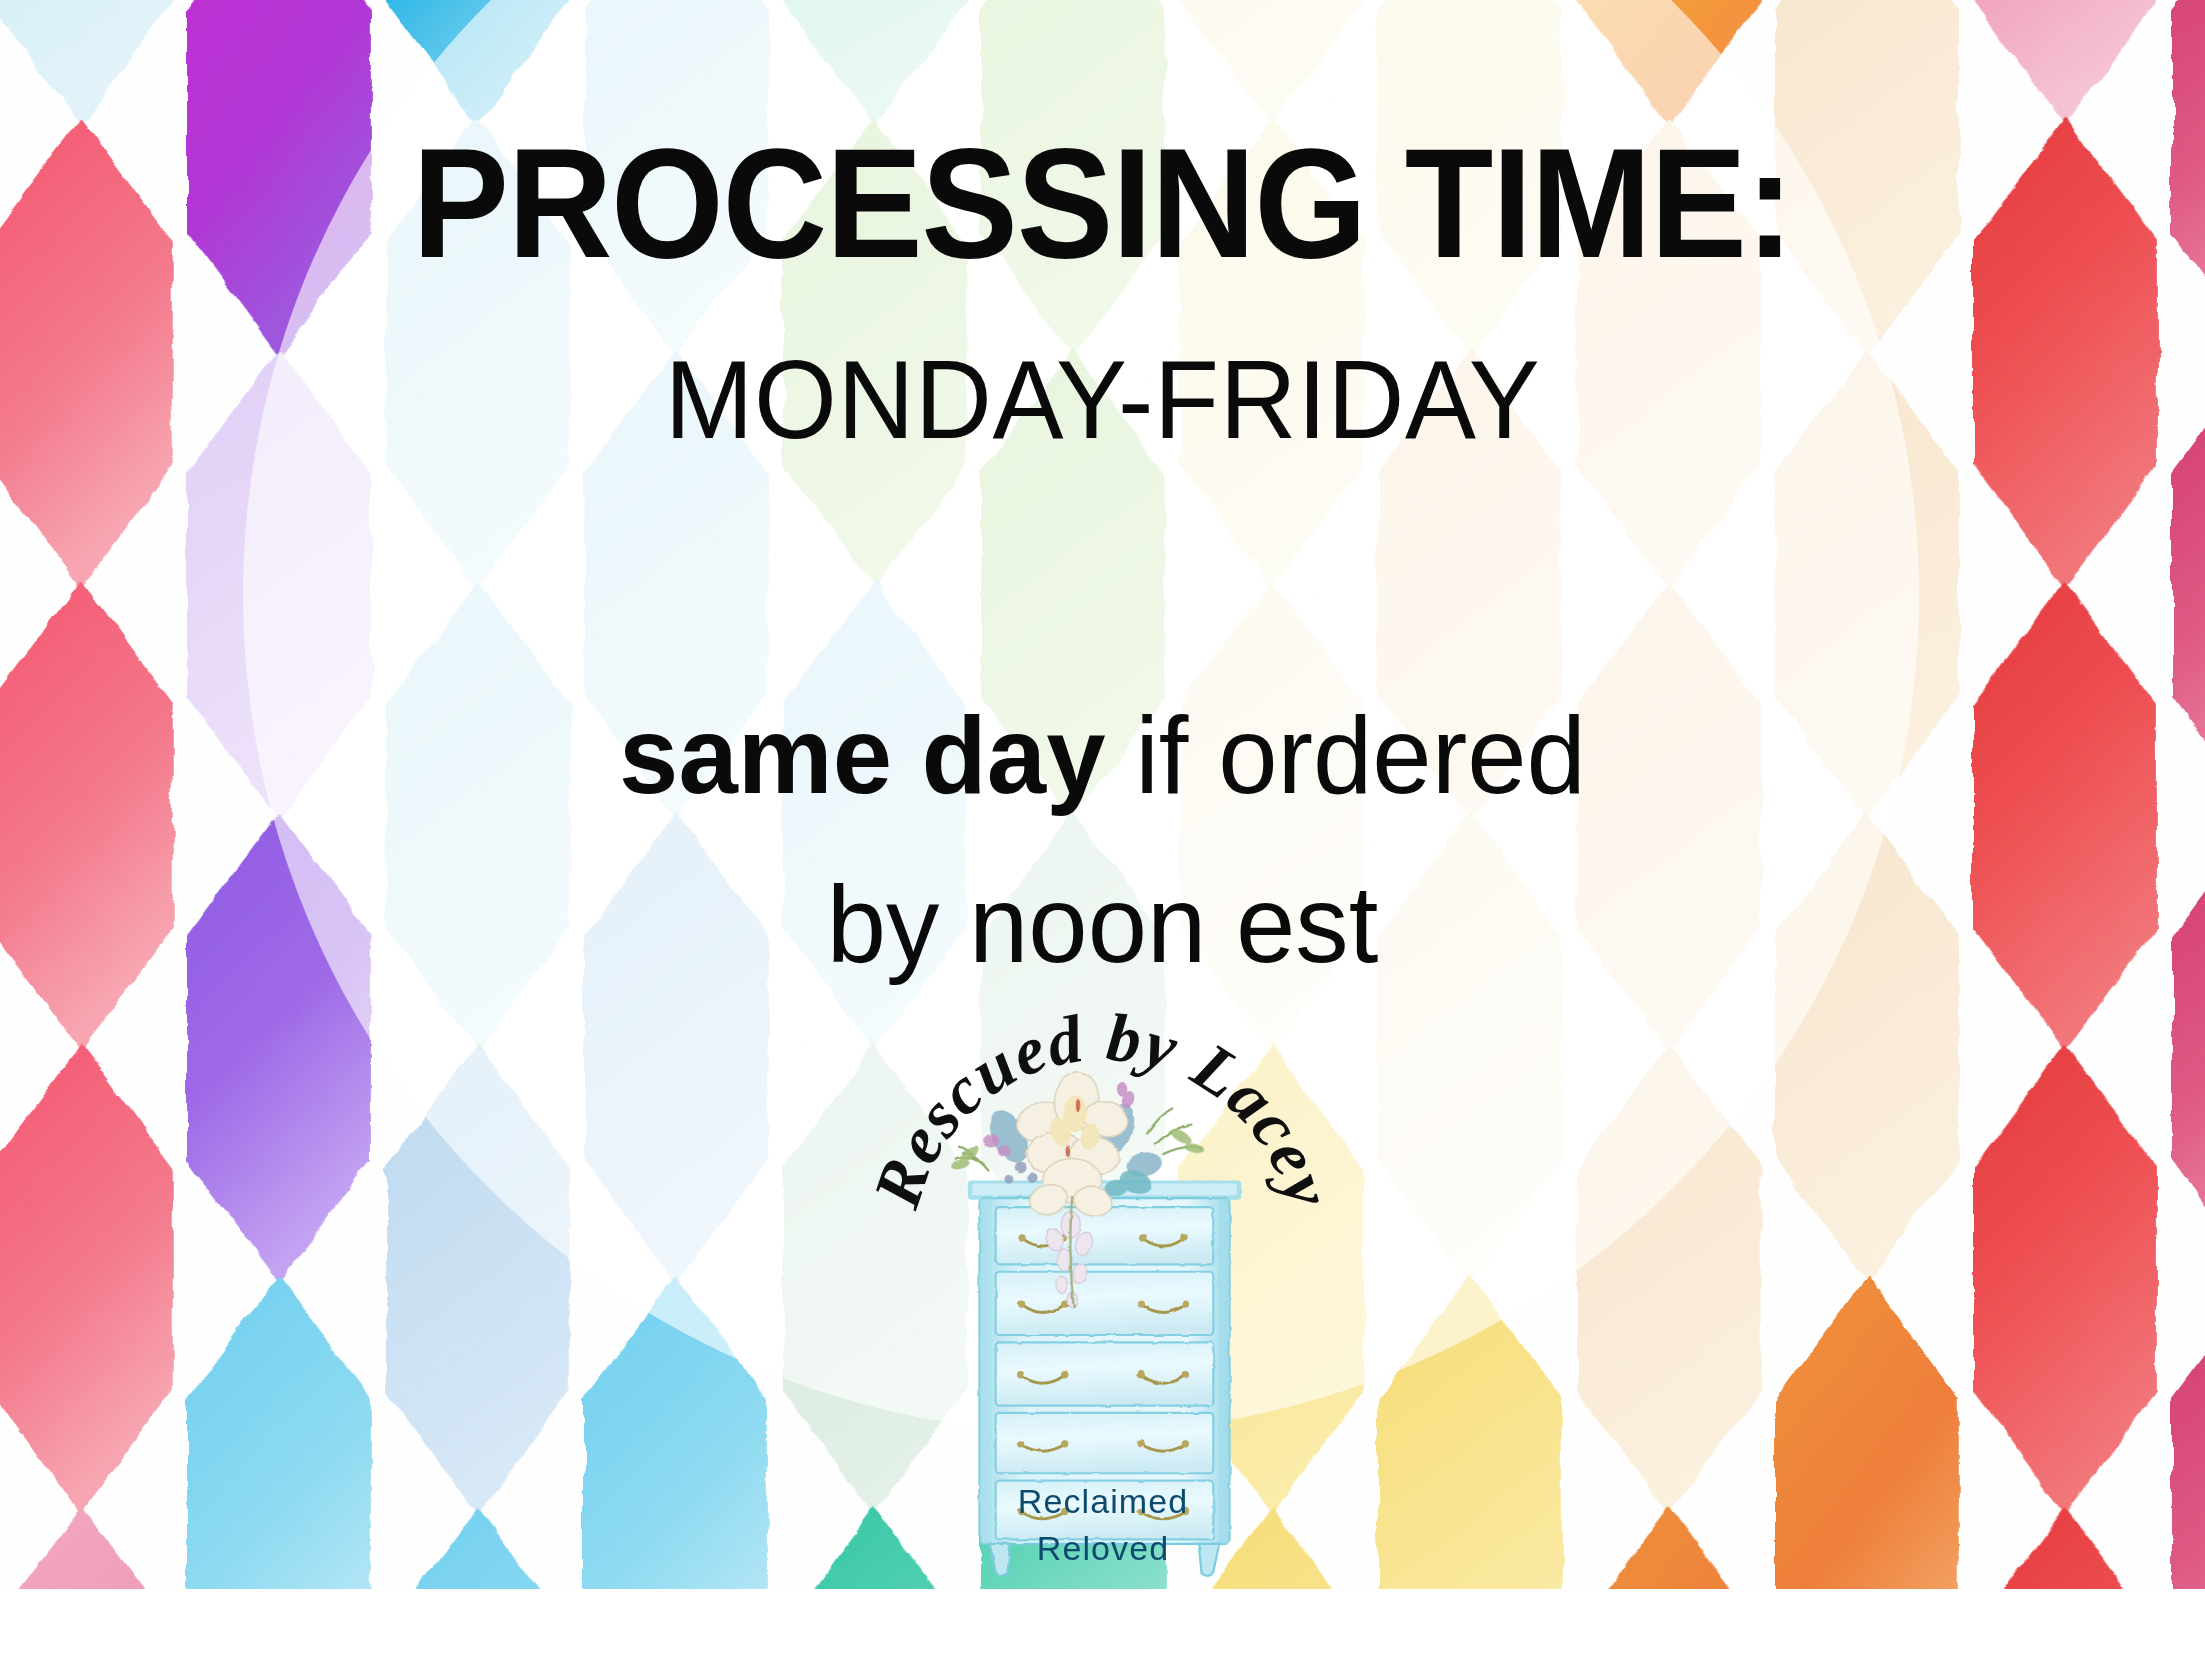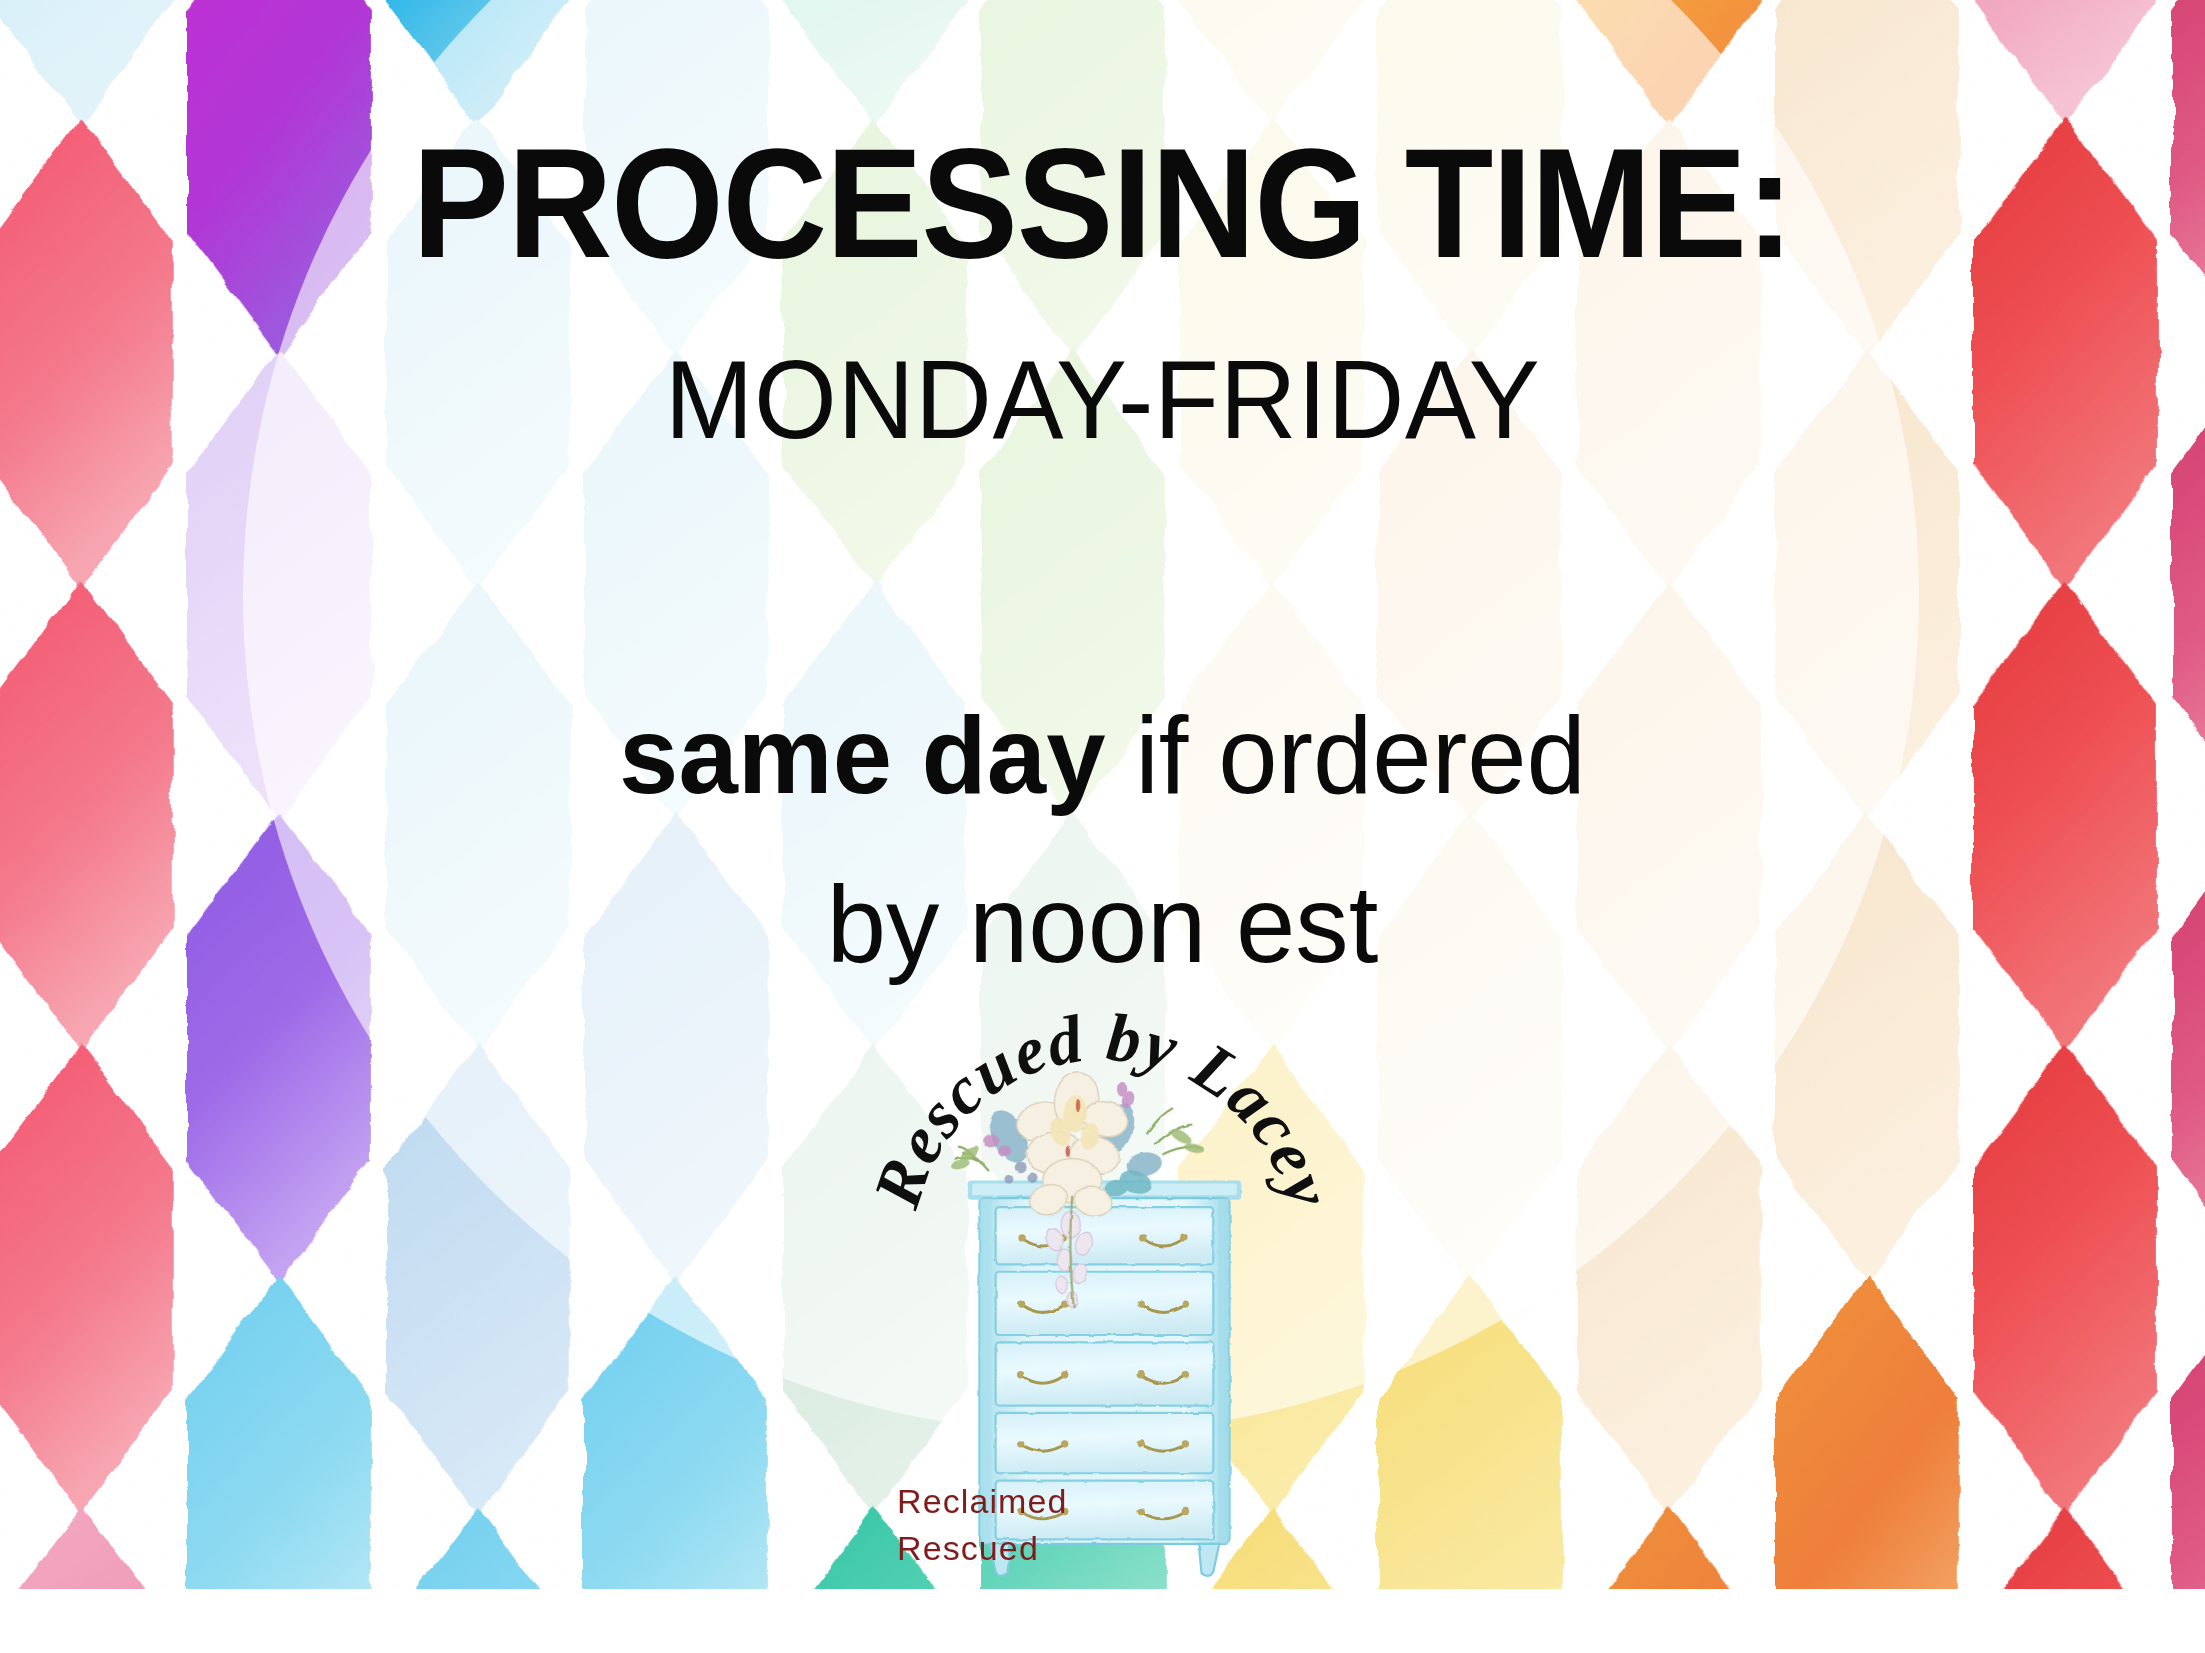--- a/index.html
+++ b/index.html
@@ -90,21 +90,22 @@
     width:412px;
     height:581px;
   }
   #logo svg{display:block;width:412px;height:581px;overflow:visible;}
 
   #tagline{
     position:absolute;
     left:897px;
     top:1478px;
     width:412px;
-    color:#7f1d1d;
+    text-align:center;
+    color:#0c4a6e;
     font-family:"Liberation Sans", sans-serif;
     font-weight:300;
     font-size:34px;
     line-height:47px;
     letter-spacing:1.1px;
   }
 </style>
 </head>
 <body>
 
@@ -611,17 +612,17 @@
       </g>
 
       <text font-family="'Liberation Serif', serif" font-size="92" font-style="italic" font-weight="700" fill="#0f0f0f" letter-spacing="2">
         <textPath href="#arcpath" startOffset="50%" text-anchor="middle">Rescued by Lacey</textPath>
       </text>
     </svg>
   </div>
 
   <div id="tagline">
     <div>Reclaimed</div>
-    <div>Rescued</div>
+    <div>Reloved</div>
   </div>
 
 </div>
 
 
 </body></html>

